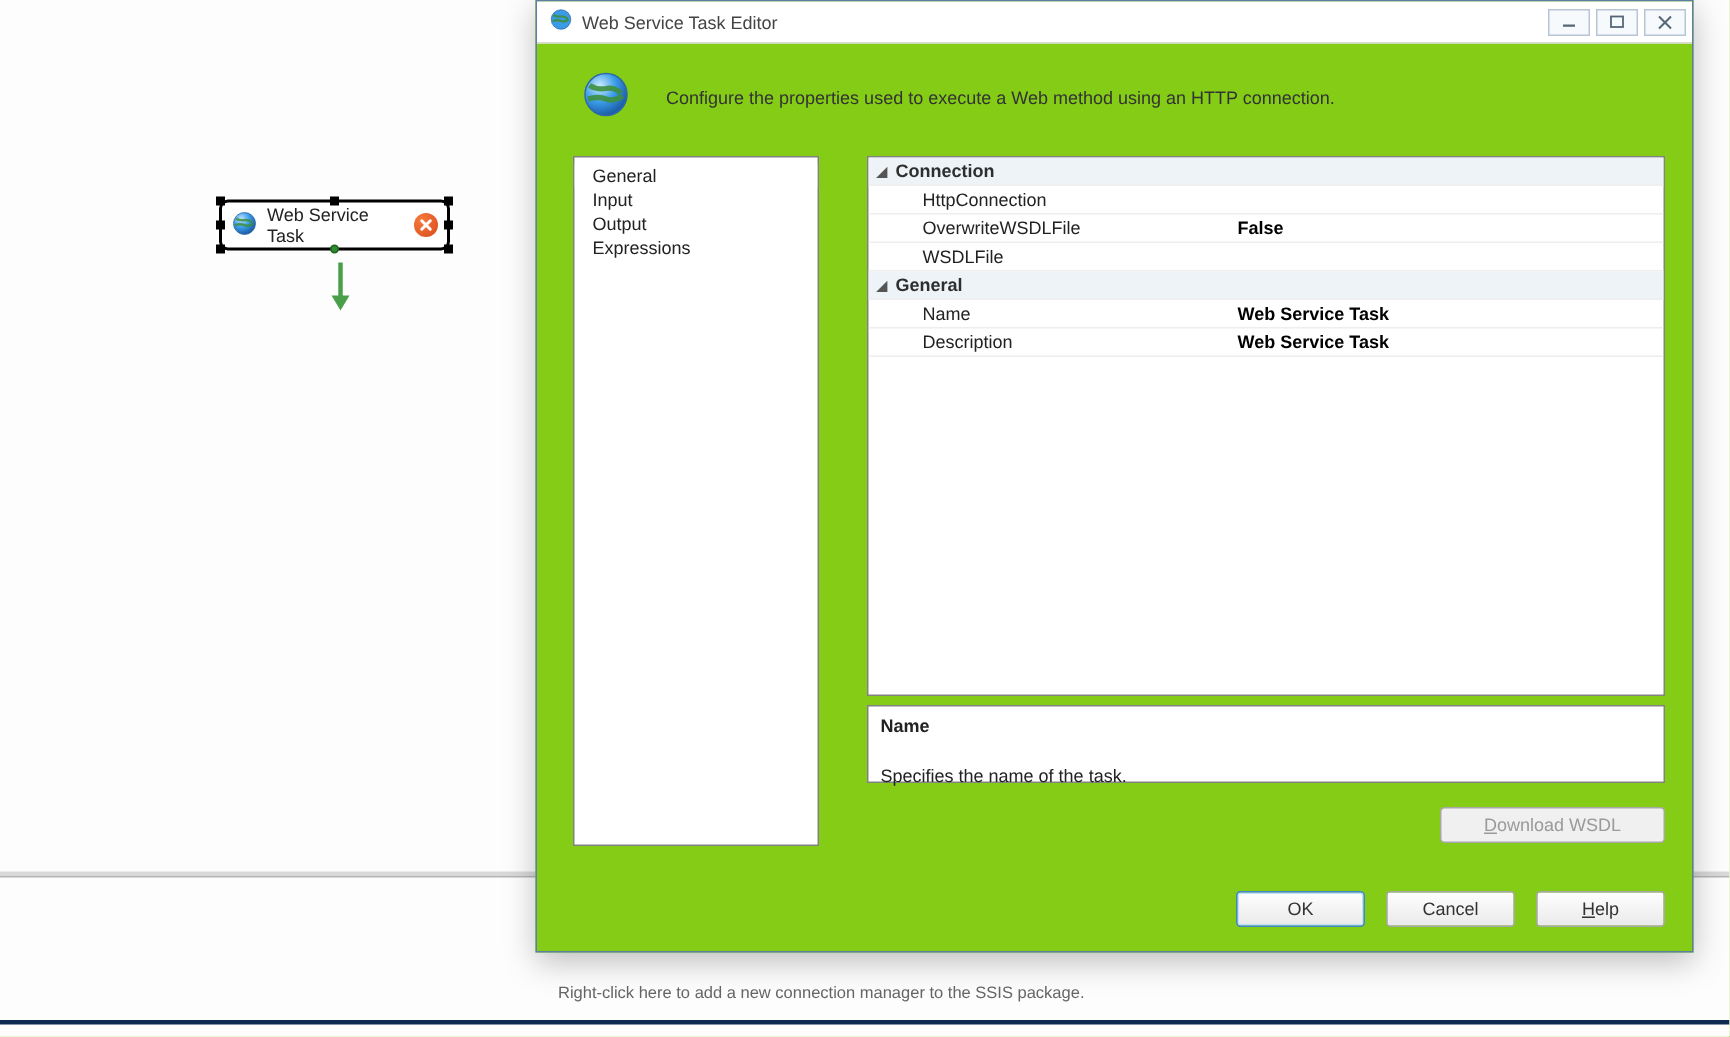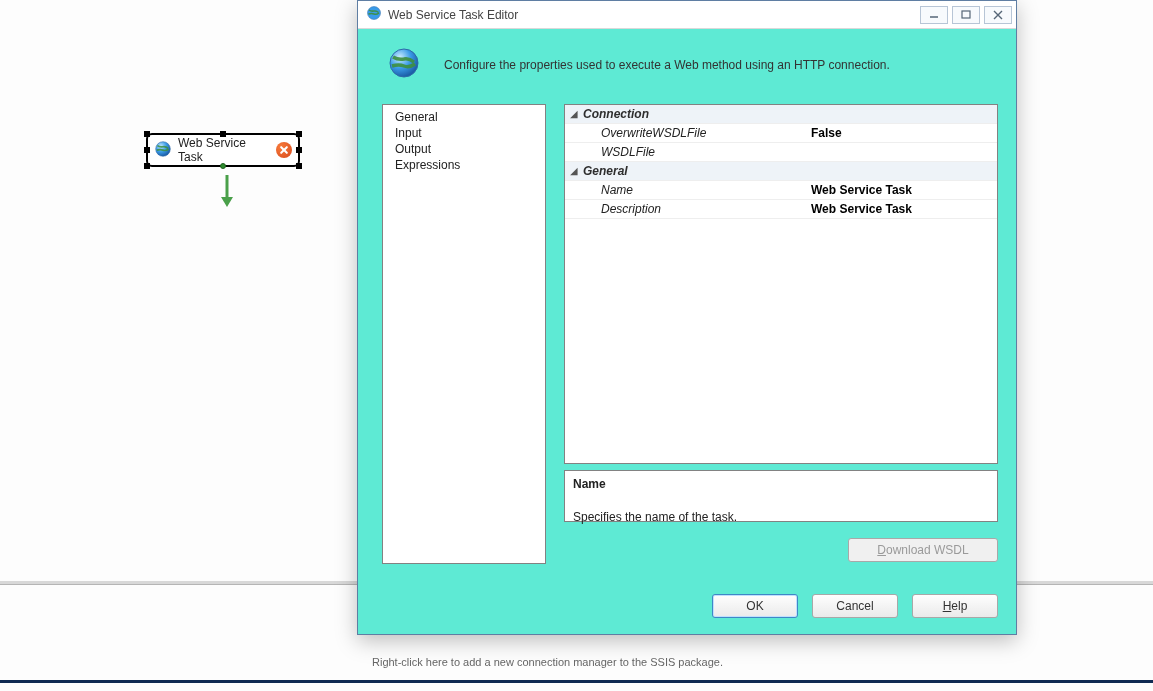--- a/index.html
+++ b/index.html
@@ -72,22 +72,22 @@
       border-top: 3px solid #d8d8d8;
     }
     .cm-strip .hr1 { position:absolute; left:0; right:0; top:0; height:1px; background:#b5b5b5;}
     .cm-strip .rule { position:absolute; left:0; right:0; bottom:8px; height:3px; background:#0f2a52;}
     .cm-strip .msg { position:absolute; left:372px; top:72px; font-size:11px; color:#666;}
 
     
     .dialog {
       position:absolute;
       left: 357px; top: 0;
-      width: 660px; height: 635px;
-      background: #5eead4;
+      width: 772px; height: 635px;
+      background: #84cc16;
       border: 1px solid #5f7ea3;
       box-shadow: 0 6px 20px rgba(0,0,0,.25);
       display:flex; flex-direction:column;
     }
     .titlebar {
       height: 28px;
       display:flex; align-items:center;
       padding: 0 4px 0 8px;
       background: #fff;
       border-bottom: 1px solid #d9d9d9;
@@ -105,21 +105,21 @@
 
     .dialog-header {
       display:flex; align-items:center; gap:14px;
       padding: 18px 18px 22px 30px;
     }
     .dialog-header .desc { font-size:12px; color:#333;margin-left:10px;}
 
     .dialog-body {
       flex:1;
       display:flex;
-      gap:18px;
+      gap:32px;
       padding: 0 18px 12px 24px;
       min-height:0;
     }
 
     .navlist {
       width: 164px;
       border:1px solid #828282;
       background:#fff;
       padding:4px 0;
       overflow:auto;
@@ -155,21 +155,20 @@
       font-weight:bold;
       color:#2e2e2e;
     }
     .prow .expander {
       width:18px; text-align:center; color:#555;
       font-size:9px;
     }
     .prow .pname {
       width: 222px;
       padding-left: 2px;
-      font-style: italic;
     }
     .prow.cat .pname { padding-left:0;}
     .prow:not(.cat) .pname { padding-left: 18px; }
     .prow .pval {
       flex:1;
       padding-left:6px;
       font-weight:bold;
       color:#000;
     }
     .prow .pval.normal { font-weight:normal; color:#333;}
@@ -310,20 +309,25 @@
 
     <div class="propwrap">
       <div class="propgrid" id="propgrid">
           <div class="prow cat">
             <span class="expander">◢</span>
             <span class="pname">Connection</span>
             <span class="pval normal"></span>
           </div>
           <div class="prow">
             <span class="expander"></span>
+            <span class="pname">HttpConnection</span>
+            <span class="pval"></span>
+          </div>
+          <div class="prow">
+            <span class="expander"></span>
             <span class="pname">OverwriteWSDLFile</span>
             <span class="pval">False</span>
           </div>
           <div class="prow">
             <span class="expander"></span>
             <span class="pname">WSDLFile</span>
             <span class="pval"></span>
           </div>
           <div class="prow cat">
             <span class="expander">◢</span>

